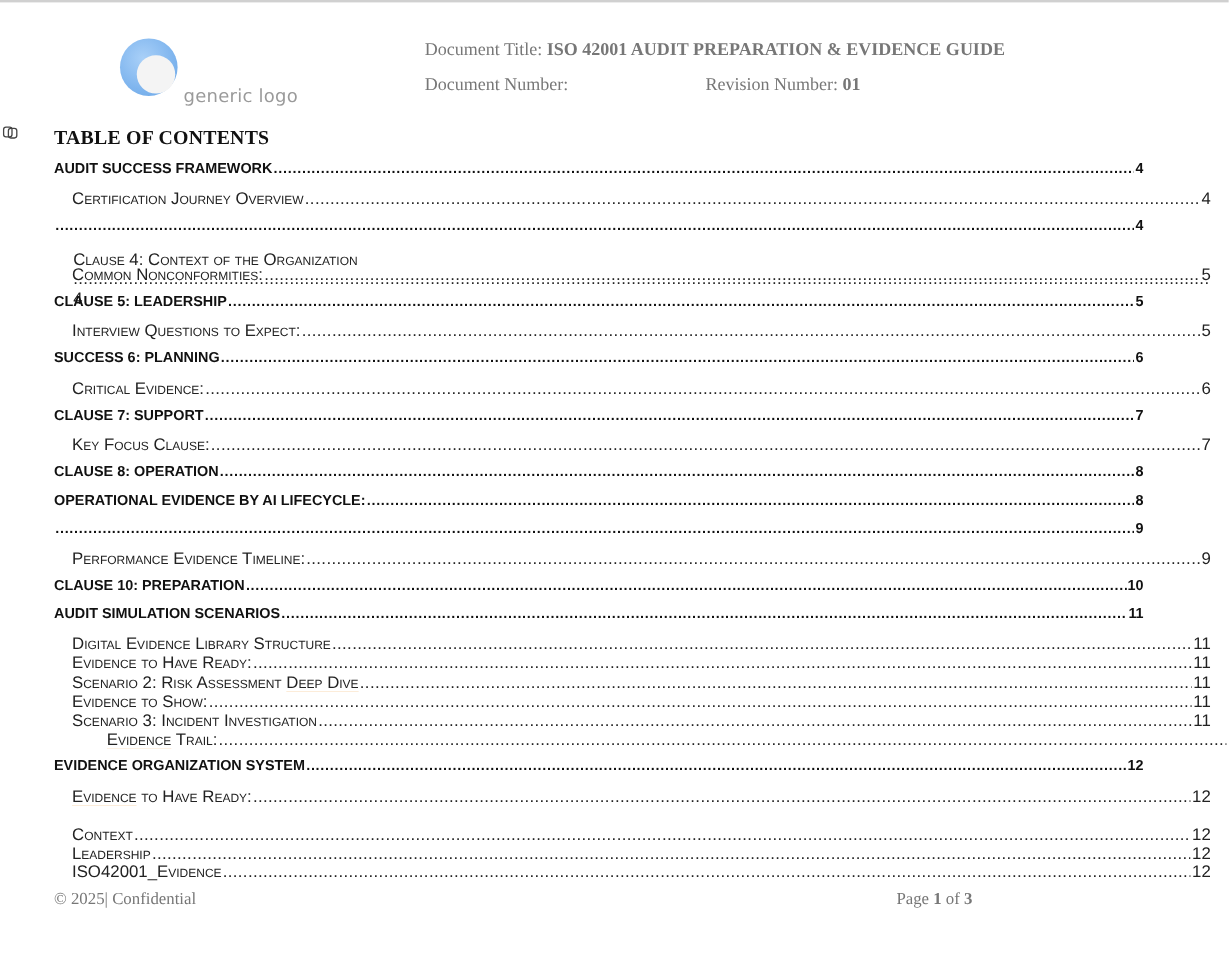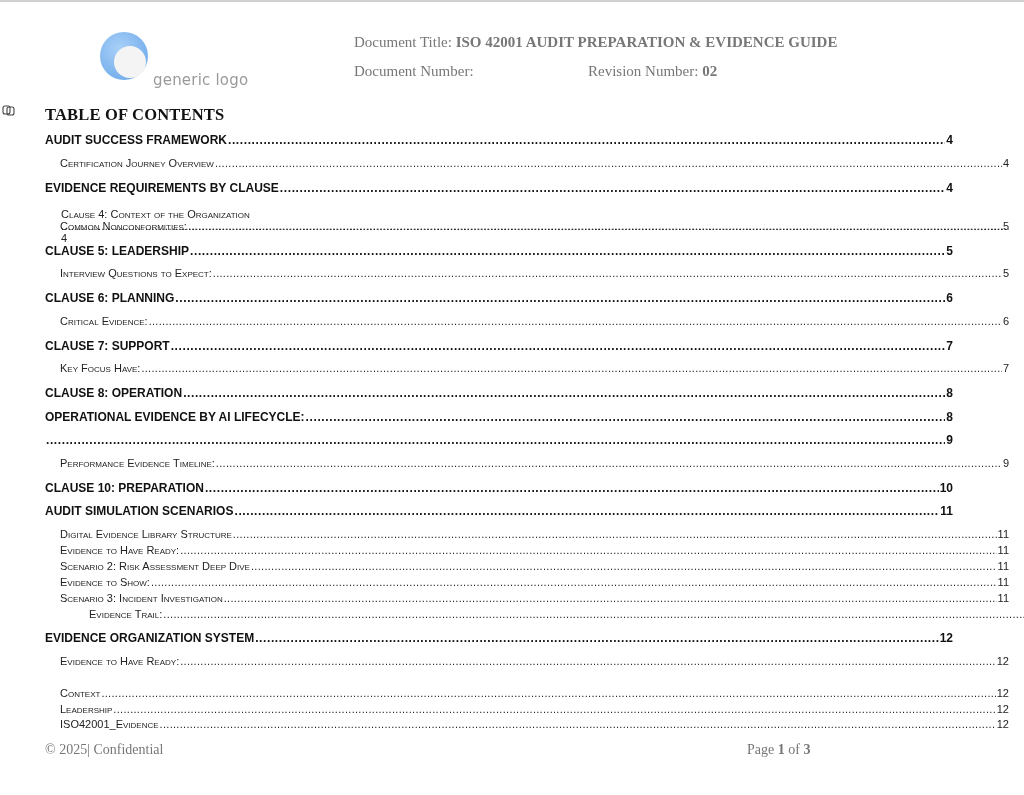--- a/index.html
+++ b/index.html
@@ -33,21 +33,21 @@
   .side-icon { position: absolute; left: 2px; top: 104px; width: 12px; height: 12px; color: #444; font-size: 11px; }
 
   
   .toc-title {
     position: absolute; left: 45px; top: 105px;
     font-family: "Liberation Serif", serif; font-weight: bold; font-size: 16.5px; color: #111; letter-spacing: 0.2px;
   }
   .toc { position: absolute; left: 45px; top: 0; width: 965px; }
   .row { position: absolute; display: flex; align-items: baseline; white-space: nowrap; overflow: hidden; }
   .row.l1 { left: 0; width: 908px; font-size: 12px; font-weight: bold; color: #111; }
-  .row.l2 { left: 15px; width: 949px; font-size: 11px; color: #222; font-variant: small-caps; justify-content: space-between; }
+  .row.l2 { left: 15px; width: 949px; font-size: 14px; color: #222; font-variant: small-caps; justify-content: space-between; }
   .row .label { flex: 0 0 auto; }
   .row .dots { flex: 1 1 auto; overflow: hidden; margin: 0 1px; }
   .row .dots::after {
     content: "................................................................................................................................................................................................................................................................................................................................................";
     letter-spacing: 0.3px;
   }
   .row.l1 .dots::after { letter-spacing: 0.6px; }
   .row .pg { flex: 0 0 auto; }
   .u-blue { text-decoration: underline; text-decoration-color: #4a8fd8; text-underline-offset: 3px; text-decoration-thickness: 1.5px; }
   .u-orange { text-decoration: underline; text-decoration-color: #f0a040; text-underline-offset: 3px; text-decoration-thickness: 1.5px; }
@@ -72,21 +72,21 @@
 <div class="hdr hdr-title">
   <span>Document Title:</span>
   <b>ISO 42001 AUDIT PREPARATION &amp; EVIDENCE GUIDE</b>
 </div>
 <div class="hdr hdr-docnum">
   <span>Document Number:</span>
   <b></b>
 </div>
 <div class="hdr hdr-rev">
   <span>Revision Number:</span>
-  <b>02</b>
+  <b>01</b>
 </div>
 
 <div class="side-icon">
   <svg width="13" height="13" viewBox="0 0 13 13">
     <rect x="1" y="2" width="7" height="8" rx="2" fill="none" stroke="#444" stroke-width="1.1"></rect>
     <rect x="5" y="3" width="7" height="8" rx="2" fill="none" stroke="#444" stroke-width="1.1"></rect>
   </svg>
 </div>
 
 <div class="toc-title">TABLE OF CONTENTS</div>
@@ -96,21 +96,20 @@
       <span class="label">AUDIT SUCCESS FRAMEWORK</span>
       <span class="dots"></span>
       <span class="pg">4</span>
     </div>
     <div class="row l2" style="top: 157px;">
       <span class="label">Certification Journey Overview</span>
       <span class="dots"></span>
       <span class="pg">4</span>
     </div>
     <div class="row l1" style="top: 181px;">
-      <span class="label"><span>EVIDENCE REQUIREMENTS </span><span class="u-blue">BY</span><span> CLAUSE</span></span>
       <span class="dots"></span>
       <span class="pg">4</span>
     </div>
     <div class="row l2" style="top: 208px; flex-direction: column;">
       <span class="label">Clause 4: Context of the Organization</span>
       <span class="dots"></span>
       <span class="pg">4</span>
     </div>
     <div class="row l2" style="top: 220px;">
       <span class="label">Common Nonconformities:</span>
@@ -121,36 +120,36 @@
       <span class="label">CLAUSE 5: LEADERSHIP</span>
       <span class="dots"></span>
       <span class="pg">5</span>
     </div>
     <div class="row l2" style="top: 267px;">
       <span class="label">Interview Questions to Expect:</span>
       <span class="dots"></span>
       <span class="pg">5</span>
     </div>
     <div class="row l1" style="top: 291px;">
-      <span class="label">CLAUSE 6: PLANNING</span>
+      <span class="label">SUCCESS 6: PLANNING</span>
       <span class="dots"></span>
       <span class="pg">6</span>
     </div>
     <div class="row l2" style="top: 315px;">
       <span class="label">Critical Evidence:</span>
       <span class="dots"></span>
       <span class="pg">6</span>
     </div>
     <div class="row l1" style="top: 339px;">
       <span class="label">CLAUSE 7: SUPPORT</span>
       <span class="dots"></span>
       <span class="pg">7</span>
     </div>
     <div class="row l2" style="top: 362px;">
-      <span class="label">Key Focus Have:</span>
+      <span class="label">Key Focus Clause:</span>
       <span class="dots"></span>
       <span class="pg">7</span>
     </div>
     <div class="row l1" style="top: 386px;">
       <span class="label">CLAUSE 8: OPERATION</span>
       <span class="dots"></span>
       <span class="pg">8</span>
     </div>
     <div class="row l1" style="top: 410px;">
       <span class="label">OPERATIONAL EVIDENCE BY AI LIFECYCLE:</span>

